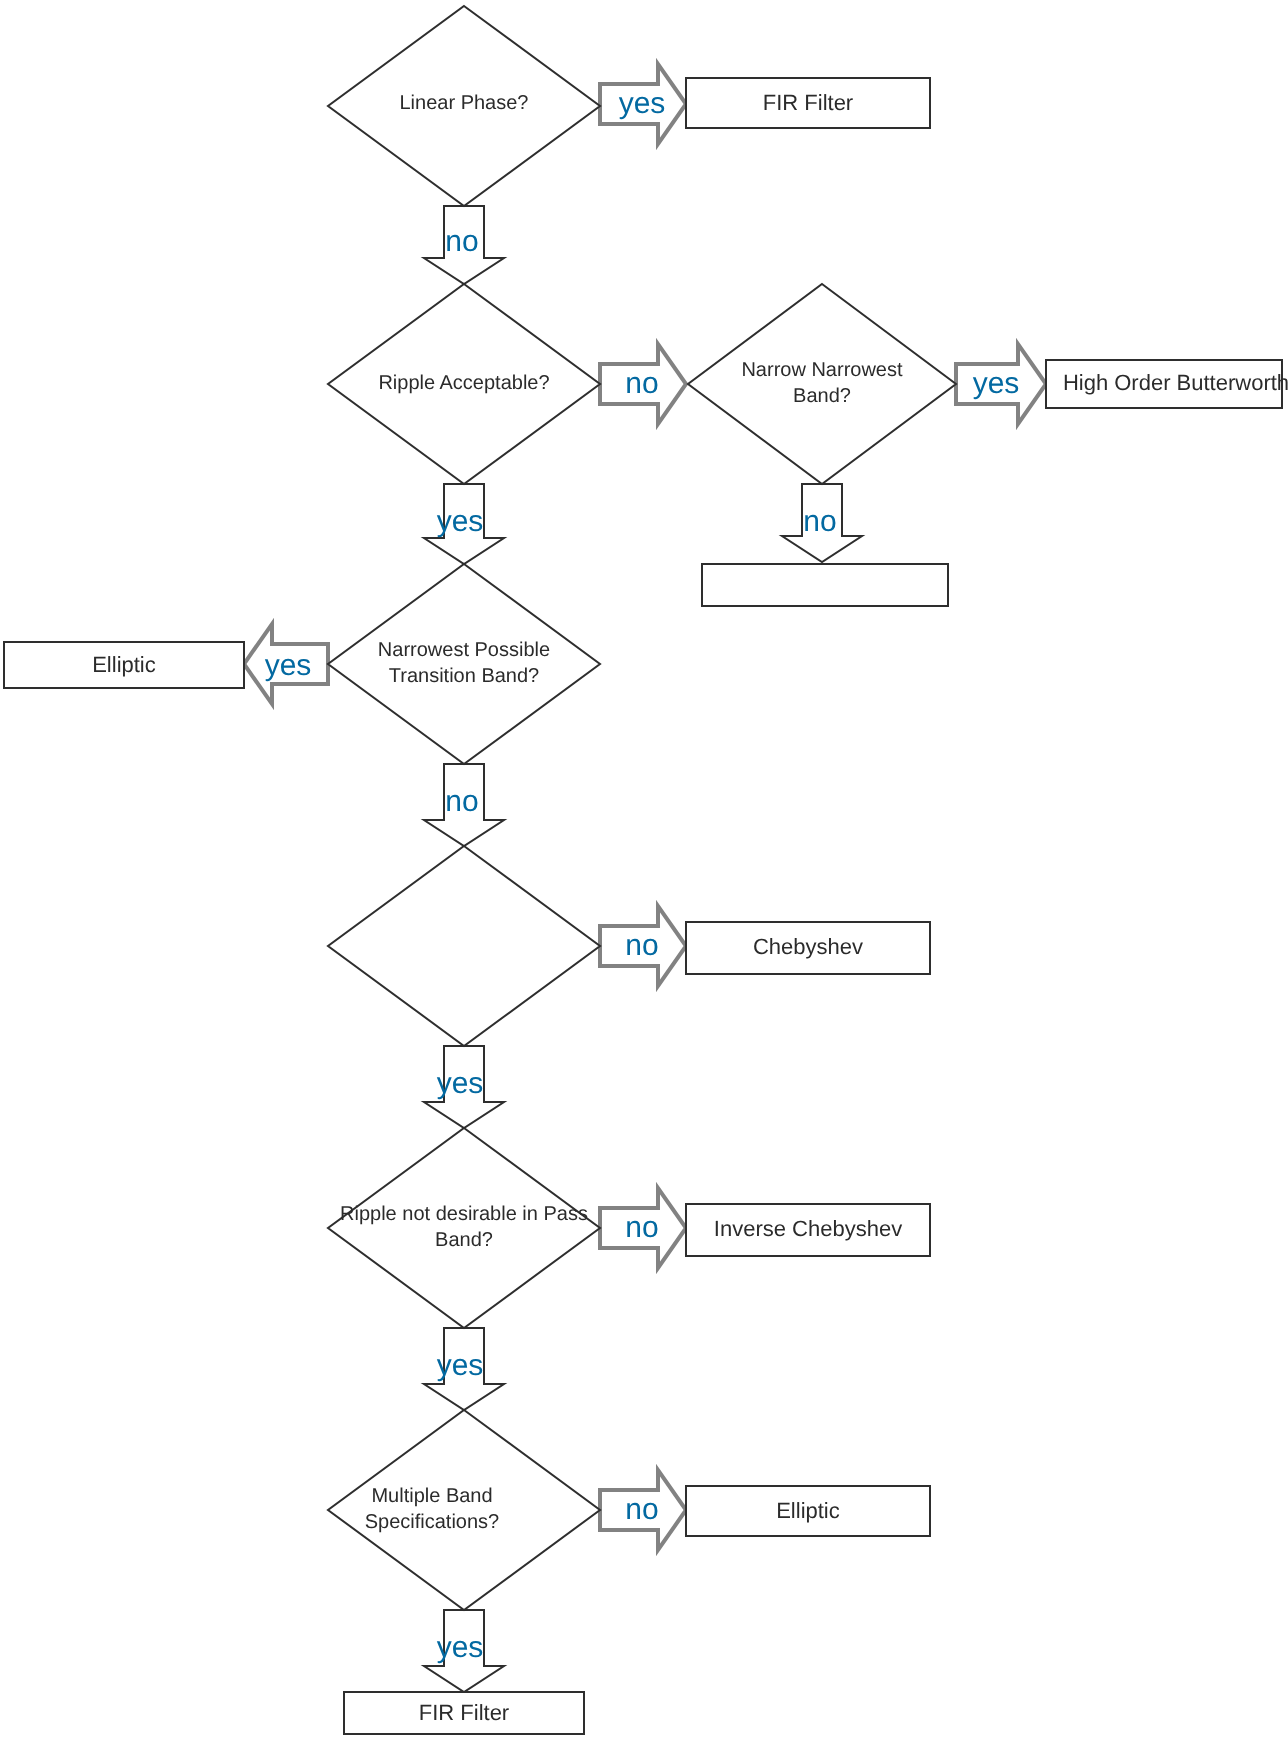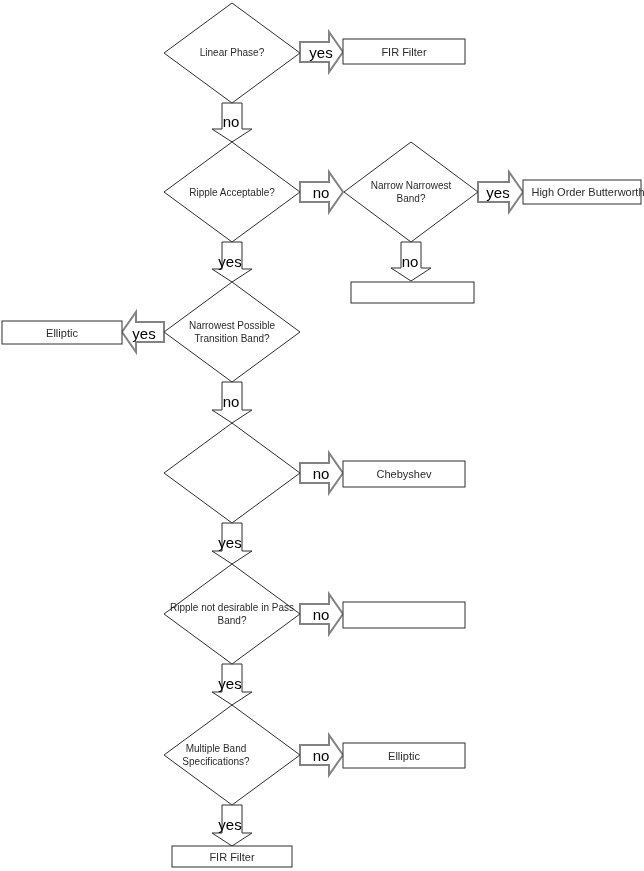--- a/index.html
+++ b/index.html
@@ -16,21 +16,21 @@
   .dlabel {
     position:absolute; transform:translate(-50%,-50%);
     text-align:center; font-size:10px; line-height:13px; white-space:normal;
   }
   .blabel {
     position:absolute; display:flex; align-items:center; justify-content:center;
     font-size:11px; text-align:center; white-space:nowrap;
   }
   .alabel {
     position:absolute; transform:translate(-50%,-50%);
-    font-size:15px; line-height:15px; color:#000000;
+    font-size:15px; line-height:15px; color:#0369a1;
   }
 </style>
 </head>
 <body>
 
 <div class="canvas">
 
   <svg class="layer" width="644" height="871" viewBox="0 0 644 871">
 
     <polygon class="harrow" points="300,42 329,42 329,32 343,52 329,72 329,62 300,62"></polygon>
@@ -71,20 +71,21 @@
   <div class="dlabel" style="left:232px; top:192px; width:120px">Ripple Acceptable?</div>
   <div class="dlabel" style="left:411px; top:192px; width:100px">Narrow Narrowest Band?</div>
   <div class="dlabel" style="left:232px; top:332px; width:112px">Narrowest Possible Transition Band?</div>
   <div class="dlabel" style="left:232px; top:614px; width:126px">Ripple not desirable in Pass Band?</div>
   <div class="dlabel" style="left:216px; top:755px; width:112px">Multiple Band Specifications?</div>
 
   <div class="blabel" style="left:343px; top:39px; width:122px; height:25px">FIR Filter</div>
   <div class="blabel" style="left:523px; top:180px; width:130px; height:24px">High Order Butterworth</div>
   <div class="blabel" style="left:2px; top:321px; width:120px; height:23px">Elliptic</div>
   <div class="blabel" style="left:343px; top:461px; width:122px; height:26px">Chebyshev</div>
+  <div class="blabel" style="left:343px; top:602px; width:122px; height:26px">Inverse Chebyshev</div>
   <div class="blabel" style="left:343px; top:743px; width:122px; height:25px">Elliptic</div>
   <div class="blabel" style="left:172px; top:846px; width:120px; height:21px">FIR Filter</div>
 
   <div class="alabel" style="left:321px; top:52px">yes</div>
   <div class="alabel" style="left:231px; top:121px">no</div>
   <div class="alabel" style="left:321px; top:192px">no</div>
   <div class="alabel" style="left:230px; top:261px">yes</div>
   <div class="alabel" style="left:498px; top:192px">yes</div>
   <div class="alabel" style="left:410px; top:261px">no</div>
   <div class="alabel" style="left:144px; top:333px">yes</div>

